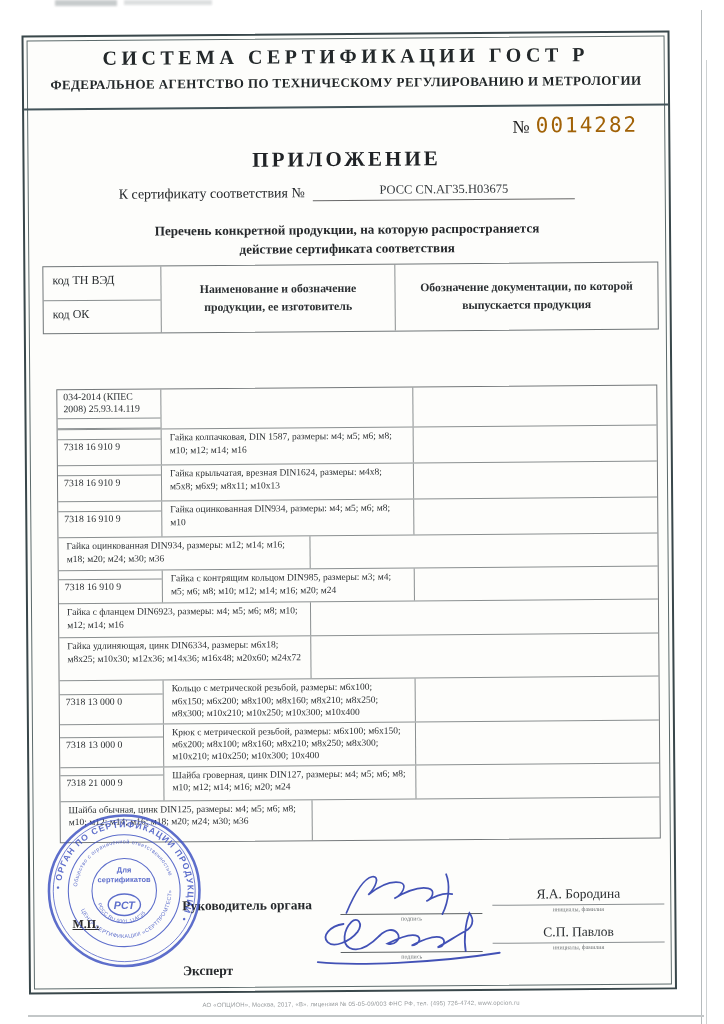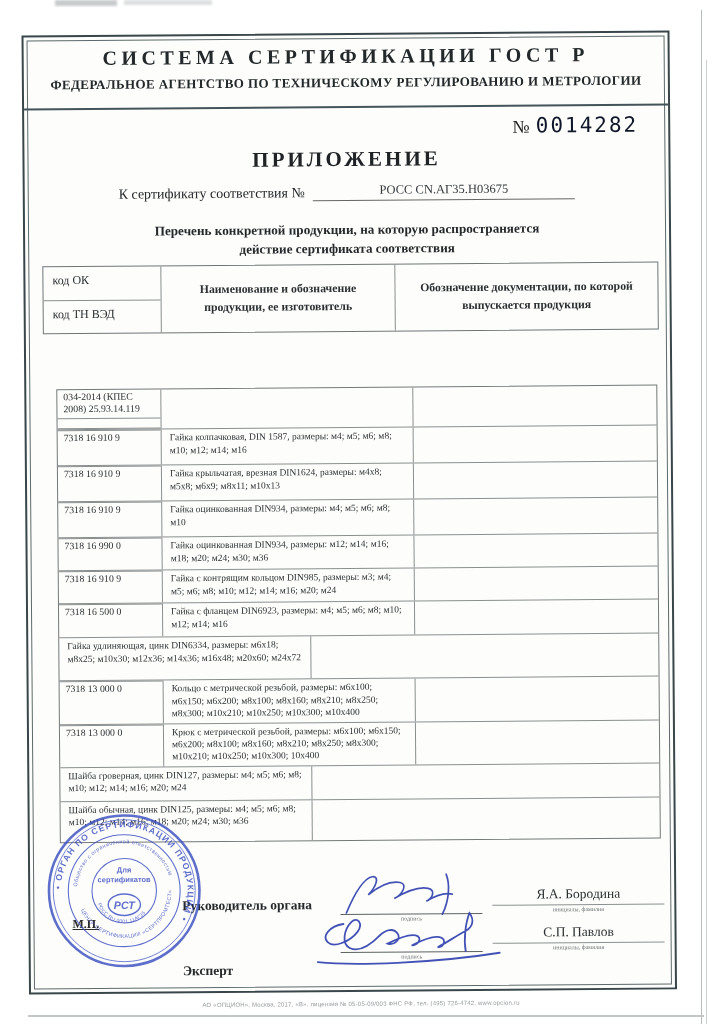--- a/index.html
+++ b/index.html
@@ -18,39 +18,39 @@
   .page-frame::before{
     content:"";position:absolute;inset:3px;border:1px solid #5d6b6c;pointer-events:none;
   }
   
   .hdr{position:absolute;top:10px;left:0;right:0;text-align:center;}
   .t1{font-size:20px;font-weight:bold;letter-spacing:4.5px;color:#23282a;}
   .t2{font-size:13px;font-weight:bold;letter-spacing:0.4px;margin-top:7px;color:#23282a;}
   .hdr-rule{position:absolute;top:71px;left:0;width:100%;height:2px;background:#43545a;}
   .numline{position:absolute;top:80px;right:30px;white-space:nowrap;}
   .num-sign{font-size:18px;color:#1c1c1c;margin-right:6px;}
-  .num-val{font-family:"DejaVu Sans Mono","Liberation Mono",monospace;font-size:21px;color:#0f172a;letter-spacing:2px;}
+  .num-val{font-family:"DejaVu Sans Mono","Liberation Mono",monospace;font-size:21px;color:#a16207;letter-spacing:2px;}
   .doc-title{position:absolute;top:112px;left:0;right:0;text-align:center;font-size:21px;font-weight:bold;letter-spacing:3px;color:#202326;}
   .certline{position:absolute;top:148px;left:0;right:0;display:flex;justify-content:center;align-items:flex-end;}
   .cert-label{font-size:14px;color:#26292c;}
   .cert-val{font-size:12.5px;color:#33383c;border-bottom:1px solid #666;padding:0 16px 2px 16px;margin-left:8px;min-width:230px;text-align:center;}
   .subtitle{position:absolute;top:185px;left:0;right:0;text-align:center;font-size:13.2px;font-weight:bold;line-height:1.45;color:#26292c;}
   
   .hdr-table{position:absolute;top:229px;left:17px;width:614px;height:66px;border:1px solid #707678;display:flex;}
   .hcol1{width:117px;border-right:1px solid #8a8f90;display:flex;flex-direction:column;}
   .hcol1 .hc{flex:1;padding:6px 0 0 9px;font-size:12px;color:#2b2f32;}
   .hcol1 .hc:first-child{border-bottom:1px solid #8a8f90;}
   .hcol2{width:234px;border-right:1px solid #8a8f90;display:flex;align-items:center;justify-content:center;text-align:center;font-size:11.8px;font-weight:600;line-height:1.5;color:#2b2f32;padding:0 14px;box-sizing:border-box;}
   .hcol3{flex:1;display:flex;align-items:center;justify-content:center;text-align:center;font-size:11.8px;font-weight:600;line-height:1.5;color:#2b2f32;padding:0 10px;box-sizing:border-box;}
   
   .data-table{position:absolute;top:352px;left:30px;width:601px;border:1px solid #75797b;box-sizing:border-box;}
   .trow{display:flex;border-bottom:1px solid #8a8f90;}
   .trow:last-child{border-bottom:none;}
   .tc{box-sizing:border-box;}
-  .tc.code{width:104px;border-right:1px solid #8a8f90;display:flex;flex-direction:column;justify-content:flex-start;font-size:9.8px;color:#2d3134;}
+  .tc.code{width:104px;border-right:1px solid #8a8f90;display:flex;flex-direction:column;justify-content:center;font-size:9.8px;color:#2d3134;}
   .code-text{border-top:1px solid #8a8f90;padding:1px 3px 3px 6px;line-height:1.25;}
   .trow.first .tc.code{justify-content:flex-start;}
   .trow.first .code-text{border-top:none;border-bottom:1px solid #8a8f90;}
   .trow.first .tc.code::after{content:"";height:9px;border-bottom:1px solid #8a8f90;}
   .tc.desc{width:252px;border-right:1px solid #8a8f90;padding:2px 8px 3px 8px;font-size:9.5px;line-height:1.3;color:#2d3134;}
   .tc.doc{flex:1;}
   .r-h34{min-height:33px;} .r-h35{min-height:35px;} .r-h32{min-height:32px;}
   .r-h33{min-height:33px;} .r-h42{min-height:42px;} .r-h37{min-height:37px;} .r-h40{min-height:40px;}
   
   .mp-note{position:absolute;left:42px;top:880px;font-size:12px;font-weight:bold;color:#2a2a2a;z-index:1;text-decoration:underline;}
@@ -100,22 +100,22 @@
       <span class="cert-val">РОСС CN.АГ35.Н03675</span>
     </div>
 
     <div class="subtitle">
       <div>Перечень конкретной продукции,  на которую распространяется</div>
       <div>действие сертификата соответствия</div>
     </div>
 
     <div class="hdr-table">
       <div class="hcol1">
+        <div class="hc">код ТН ВЭД</div>
         <div class="hc">код ОК</div>
-        <div class="hc">код ТН ВЭД</div>
       </div>
       <div class="hcol2">Наименование и обозначение продукции, ее изготовитель</div>
       <div class="hcol3">Обозначение документации, по которой выпускается продукция</div>
     </div>
 
     <div class="data-table">
       <div class="trow first r-h34">
         <div class="tc code">
             <div class="code-text">034-2014 (КПЕС 2008) 25.93.14.119</div>
           </div>
@@ -137,37 +137,31 @@
         <div class="tc doc"></div>
       </div>
       <div class="trow r-h35">
         <div class="tc code">
             <div class="code-text">7318 16 910 9</div>
           </div>
         <div class="tc desc">Гайка оцинкованная DIN934, размеры: м4; м5; м6; м8; м10</div>
         <div class="tc doc"></div>
       </div>
       <div class="trow r-h32">
-        <div class="tc code">
-            <div class="code-text">7318 16 990 0</div>
-          </div>
         <div class="tc desc">Гайка оцинкованная DIN934, размеры: м12; м14; м16; м18; м20; м24; м30; м36</div>
         <div class="tc doc"></div>
       </div>
       <div class="trow r-h32">
         <div class="tc code">
             <div class="code-text">7318 16 910 9</div>
           </div>
         <div class="tc desc">Гайка с контрящим кольцом DIN985, размеры: м3; м4; м5; м6; м8; м10; м12; м14; м16; м20; м24</div>
         <div class="tc doc"></div>
       </div>
       <div class="trow r-h33">
-        <div class="tc code">
-            <div class="code-text">7318 16 500 0</div>
-          </div>
         <div class="tc desc">Гайка с фланцем DIN6923, размеры: м4; м5; м6; м8; м10; м12; м14; м16</div>
         <div class="tc doc"></div>
       </div>
       <div class="trow r-h42">
         <div class="tc desc">Гайка удлиняющая, цинк DIN6334, размеры: м6х18; м8х25; м10х30; м12х36; м14х36; м16х48; м20х60; м24х72</div>
         <div class="tc doc"></div>
       </div>
       <div class="trow r-h37">
         <div class="tc code">
             <div class="code-text">7318 13 000 0</div>
@@ -176,20 +170,23 @@
         <div class="tc doc"></div>
       </div>
       <div class="trow r-h37">
         <div class="tc code">
             <div class="code-text">7318 13 000 0</div>
           </div>
         <div class="tc desc">Крюк с метрической резьбой, размеры: м6х100; м6х150; м6х200; м8х100; м8х160; м8х210; м8х250; м8х300; м10х210; м10х250; м10х300; 10х400</div>
         <div class="tc doc"></div>
       </div>
       <div class="trow r-h33">
+        <div class="tc code">
+            <div class="code-text">7318 21 000 9</div>
+          </div>
         <div class="tc desc">Шайба гроверная, цинк DIN127, размеры: м4; м5; м6; м8; м10; м12; м14; м16; м20; м24</div>
         <div class="tc doc"></div>
       </div>
       <div class="trow r-h40">
         <div class="tc desc">Шайба обычная, цинк DIN125, размеры: м4; м5; м6; м8; м10; м12; м14; м16; м18; м20; м24; м30; м36</div>
         <div class="tc doc"></div>
       </div>
     </div>
 
     <div class="mp-note">М.П.</div>

